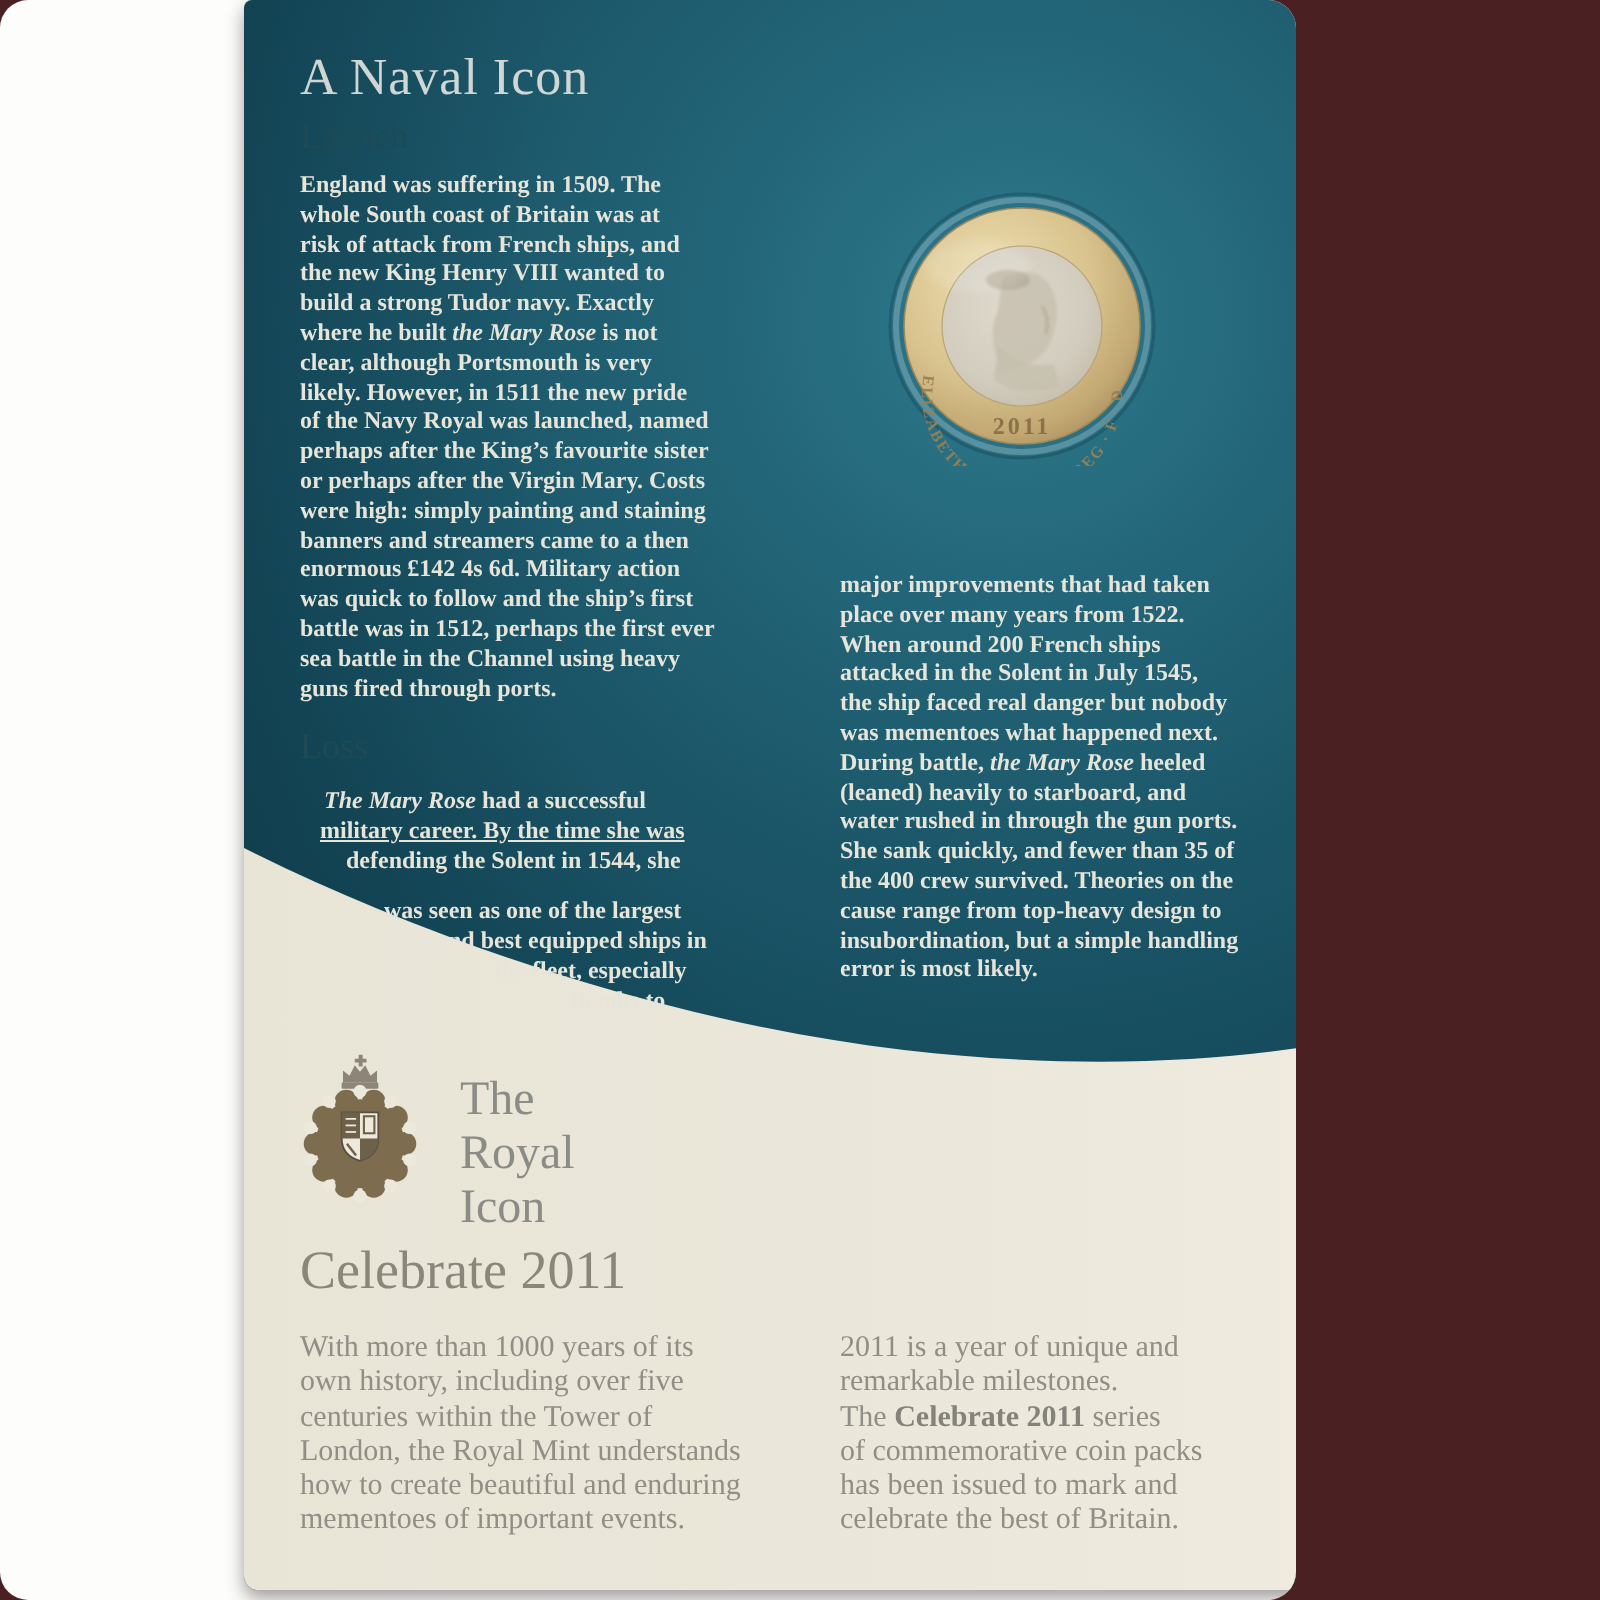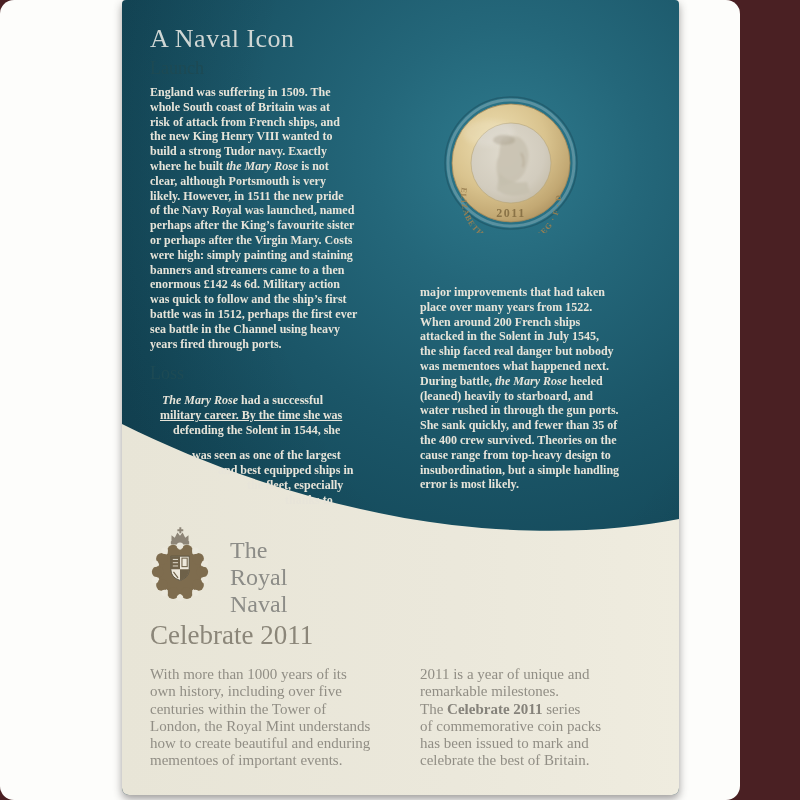--- a/index.html
+++ b/index.html
@@ -1,17 +1,17 @@
 <!DOCTYPE html>
 <html><head>
 <meta charset="utf-8">
 <style>
   html,body{margin:0;padding:0;width:800px;height:800px;overflow:hidden;}
   body{background:#4a2023;font-family:"Liberation Serif", serif;}
-  .canvas{position:relative;width:740px;height:800px;background:#fdfdfb;border-radius:14px;overflow:hidden;}
+  .canvas{position:relative;width:648px;height:800px;background:#fdfdfb;border-radius:14px;overflow:hidden;}
   .card{position:absolute;left:122px;top:0;width:557px;height:795px;border-radius:4px 4px 7px 7px;overflow:hidden;
         background:radial-gradient(circle at 69% 20%, #2e7a8d 0%, #24677a 18%, #1b5668 38%, #154b5c 55%, #113f50 80%, #0e3847 100%);
         box-shadow:0 4px 9px rgba(45,40,40,.45);}
   .vignette{position:absolute;inset:0;background:radial-gradient(ellipse at 69% 20%, rgba(0,0,0,0) 45%, rgba(4,24,34,.28) 95%);}
   .cream-svg{position:absolute;inset:0;width:100%;height:100%;}
   .abs{position:absolute;}
   .title{left:28px;top:24px;font-size:26px;letter-spacing:.5px;color:#cfd6d4;z-index:3;}
   .subhead{font-size:18px;color:#1d4a54;z-index:3;}
   .launch-head{left:28px;top:58px;}
   .loss-head{left:28px;top:363px;}
@@ -71,21 +71,21 @@
       <div>likely. However, in 1511 the new pride</div>
       <div>of the Navy Royal was launched, named</div>
       <div>perhaps after the King’s favourite sister</div>
       <div>or perhaps after the Virgin Mary. Costs</div>
       <div>were high: simply painting and staining</div>
       <div>banners and streamers came to a then</div>
       <div>enormous £142 4s 6d. Military action</div>
       <div>was quick to follow and the ship’s first</div>
       <div>battle was in 1512, perhaps the first ever</div>
       <div>sea battle in the Channel using heavy</div>
-      <div>years fired through ports.</div>
+      <div>guns fired through ports.</div>
     </div>
 
     <div class="abs bodycol col-right">
       <div>major improvements that had taken</div>
       <div>place over many years from 1522.</div>
       <div>When around 200 French ships</div>
       <div>attacked in the Solent in July 1545,</div>
       <div>the ship faced real danger but nobody</div>
       <div>was mementoes what happened next.</div>
       <div><span>During battle, </span><span class="ital">the Mary Rose</span><span> heeled</span></div>
@@ -191,21 +191,21 @@
             <line x1="44" y1="59" x2="52" y2="59"></line>
         </g>
         <rect x="58" y="47" width="8" height="13" fill="none" stroke="#6e6149" stroke-width="1.6"></rect>
         <path d="M45,68 l7,9" stroke="#6e6149" stroke-width="1.8"></path>
       </g>
     </svg>
 
     <div class="abs wordmark">
       <div>The</div>
       <div>Royal</div>
-      <div>Naval</div>
+      <div>Icon</div>
     </div>
 
     <div class="abs celebrate">Celebrate 2011</div>
 
     <div class="abs footpara foot-left">
       <div>With more than 1000 years of its</div>
       <div>own history, including over five</div>
       <div>centuries within the Tower of</div>
       <div>London, the Royal Mint understands</div>
       <div>how to create beautiful and enduring</div>

